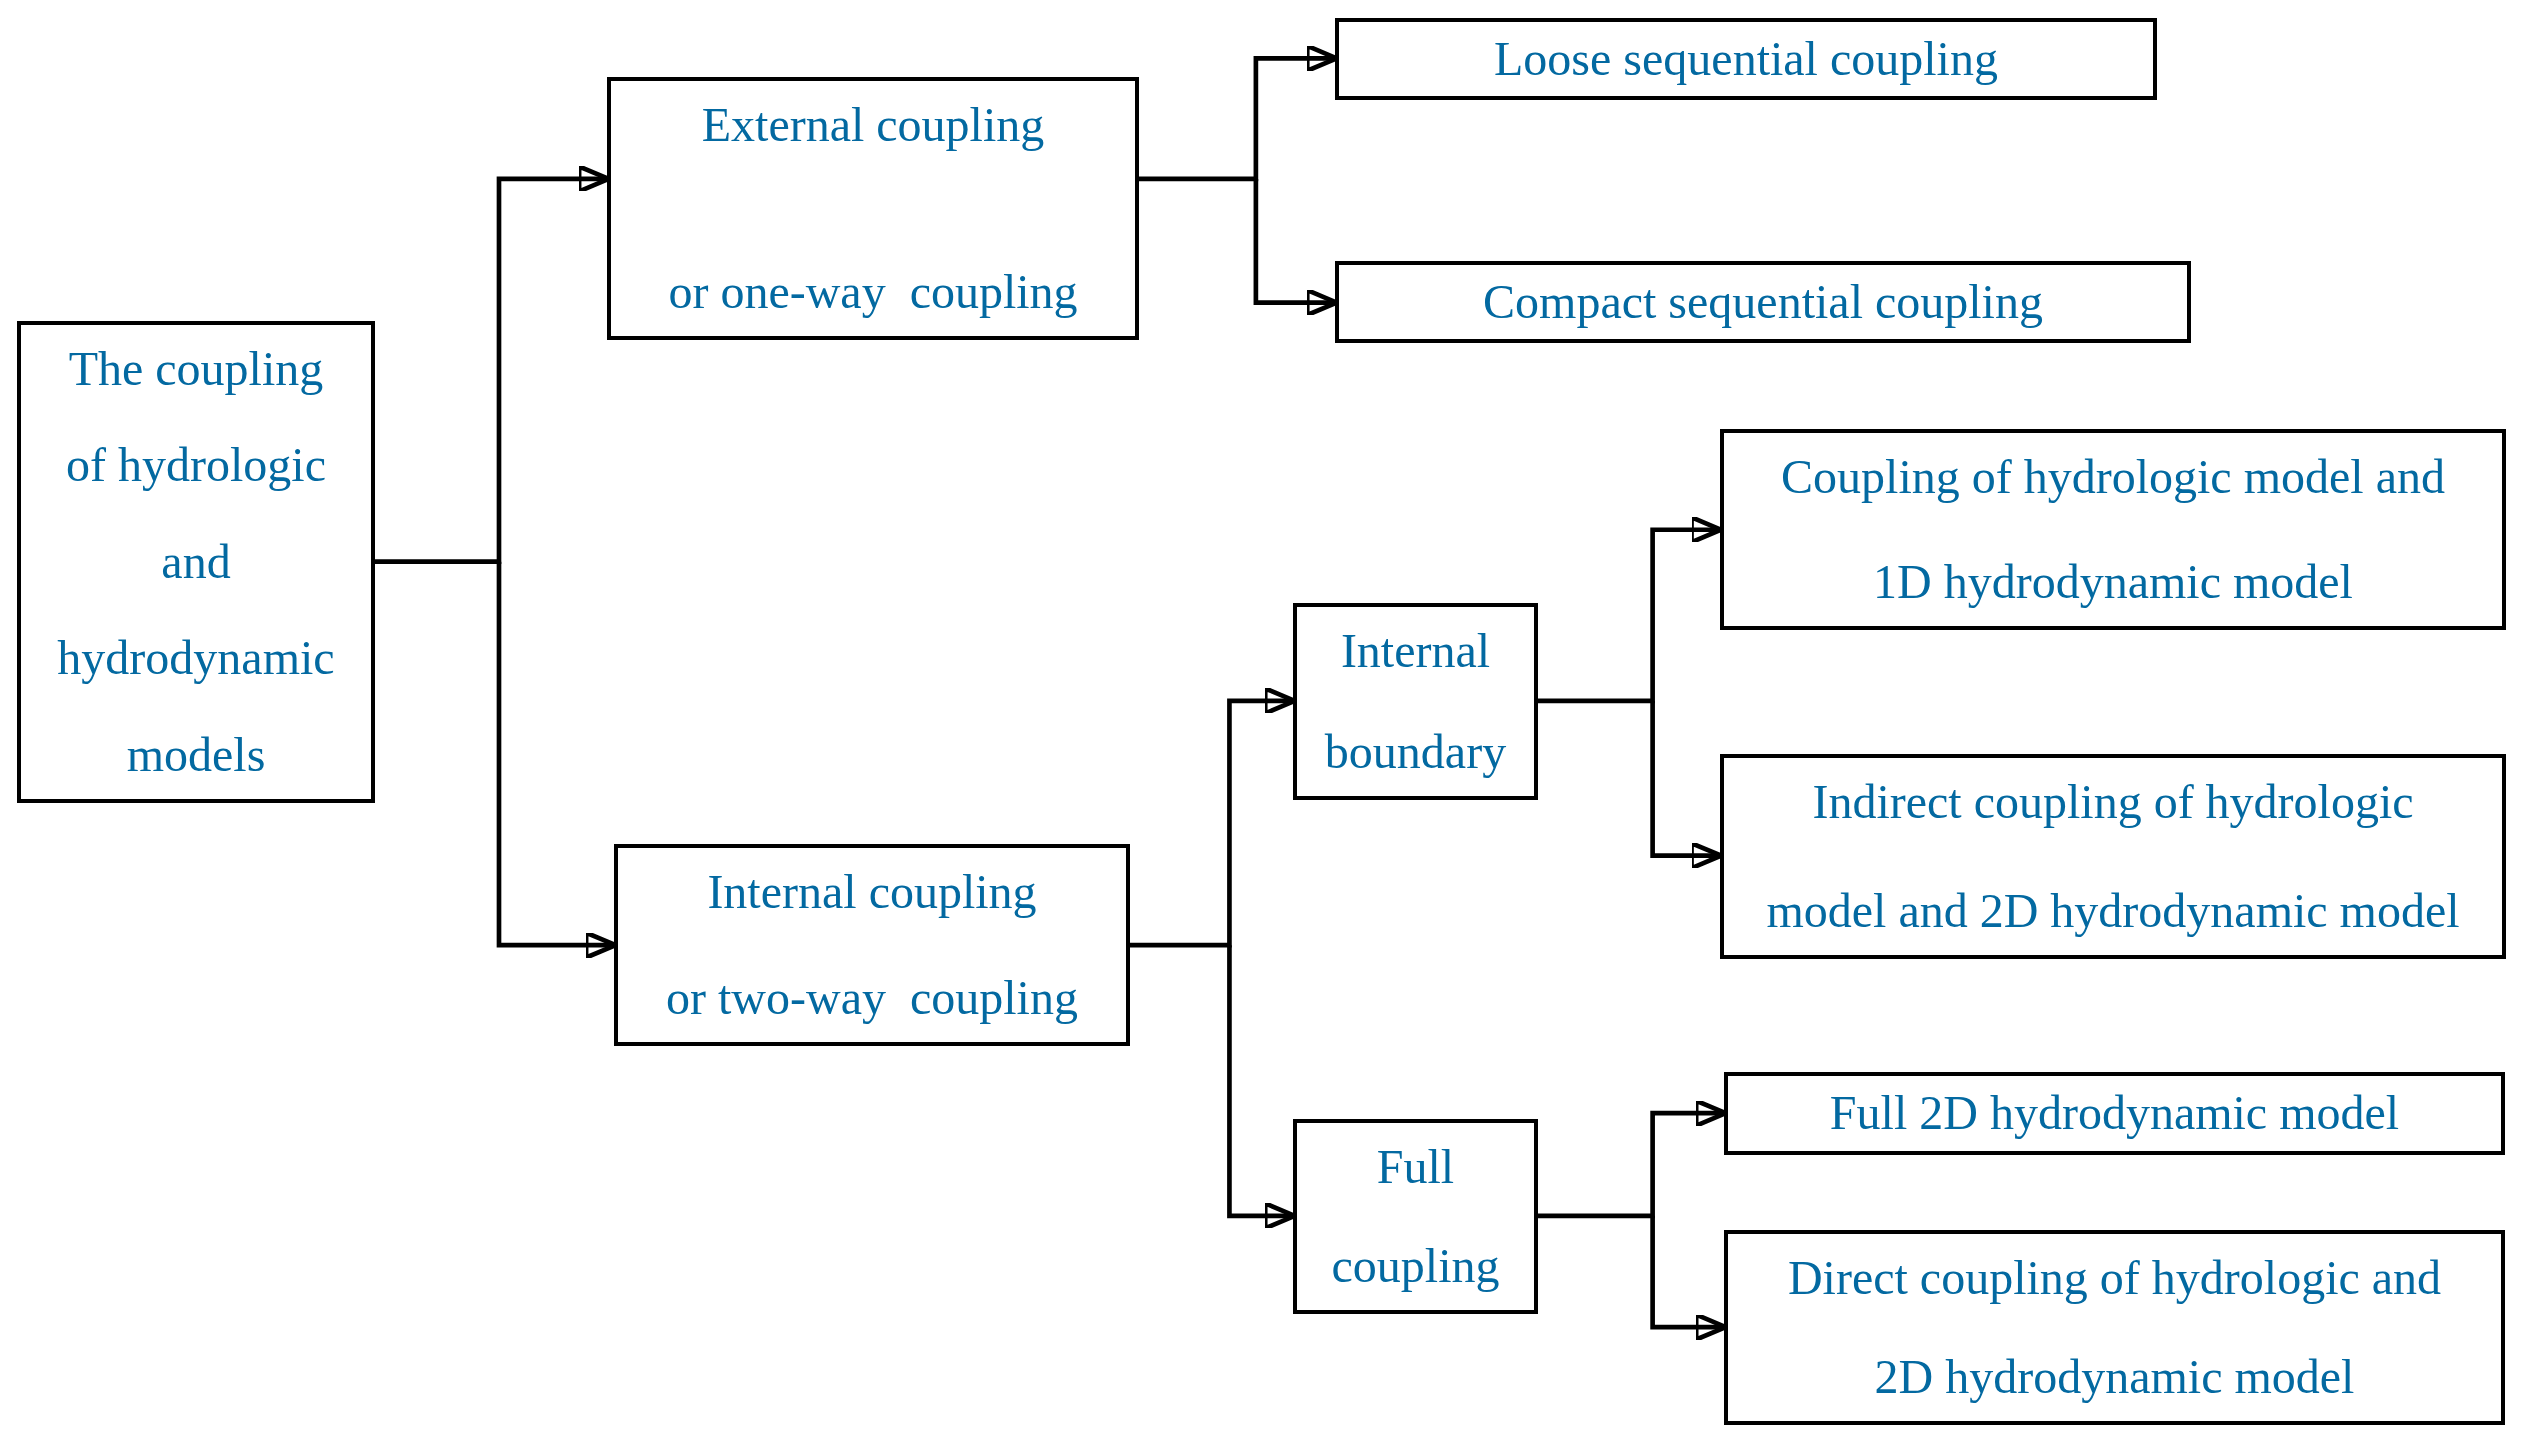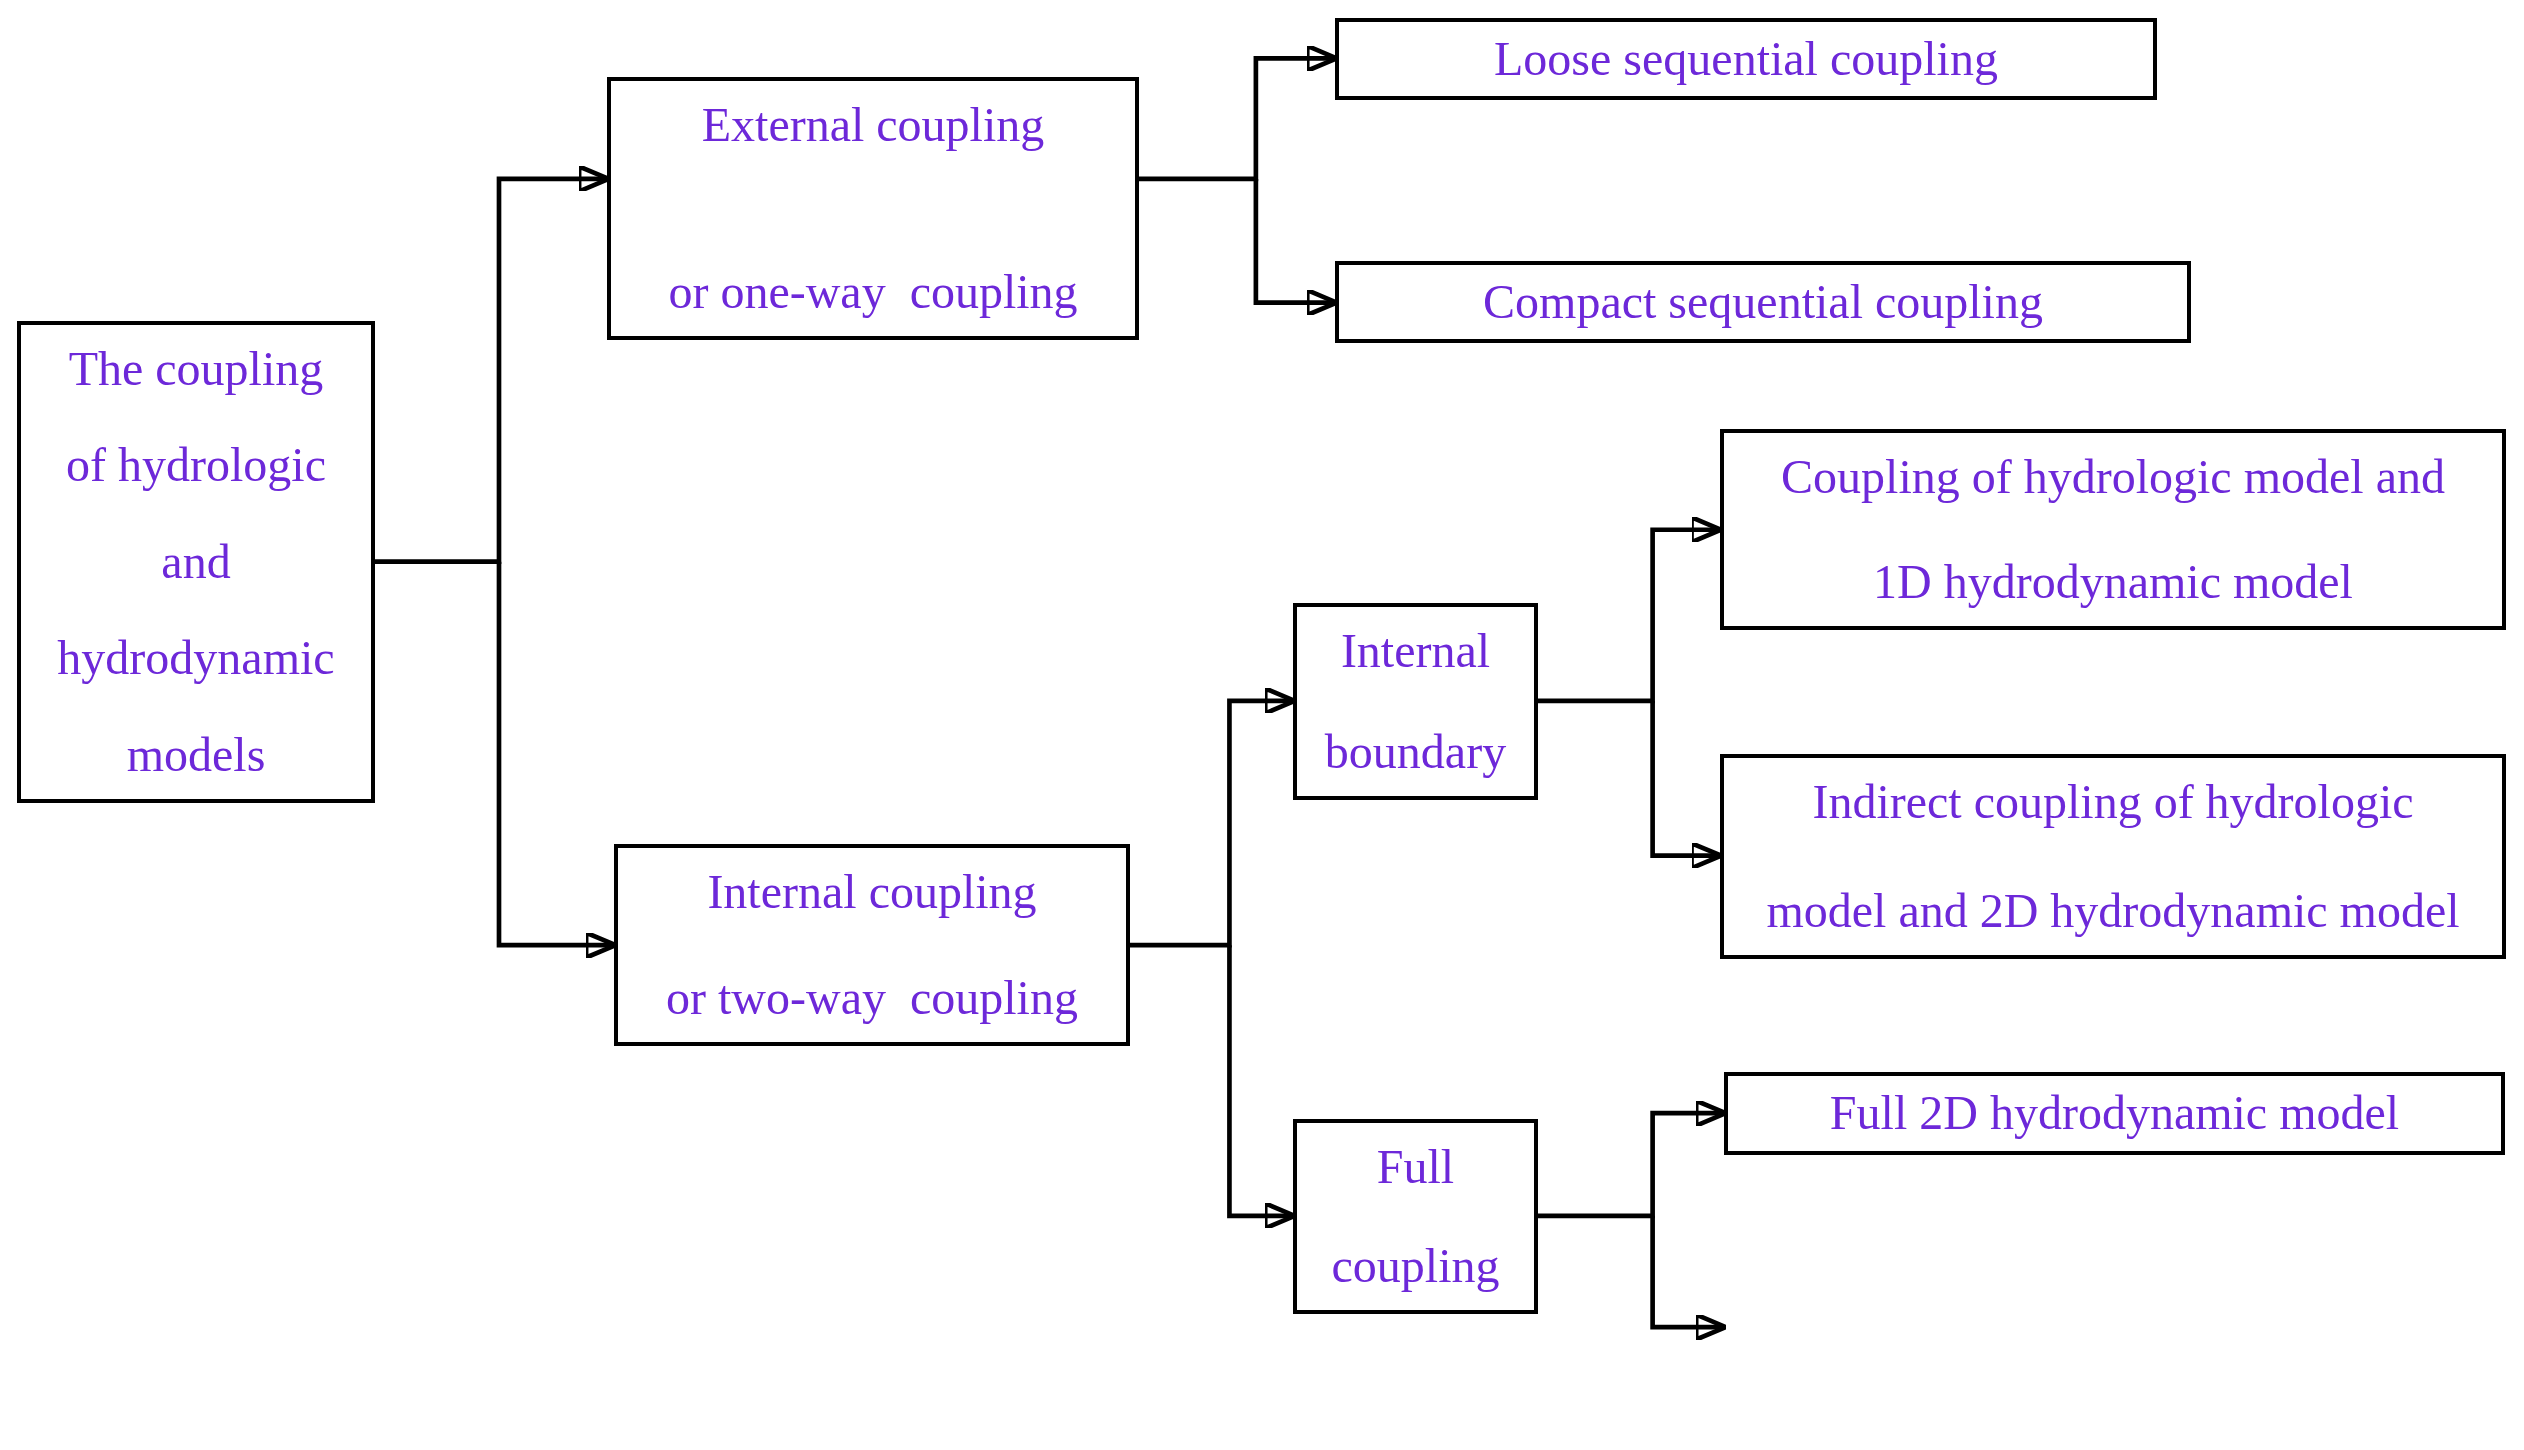--- a/index.html
+++ b/index.html
@@ -32,21 +32,21 @@
     position: absolute;
     box-sizing: border-box;
     border: 4.7px solid #000000;
     background: #ffffff;
     display: flex;
     flex-direction: column;
     align-items: center;
     text-align: center;
     font-family: "Liberation Serif", "DejaVu Serif", serif;
     font-size: 48px;
-    color: #6d28d9;
+    color: #0369a1;
   }
   .node.multi {
     justify-content: space-between;
     padding: 18.7px 4.7px;
   }
   .node.single {
     justify-content: center;
     padding: 0 4.7px;
   }
   .ln {
@@ -133,15 +133,19 @@
 
   <div class="node multi" id="n-fullcoup">
     <span class="ln">Full</span>
     <span class="ln">coupling</span>
   </div>
 
   <div class="node single" id="n-full2d">
     <span class="ln">Full 2D hydrodynamic model</span>
   </div>
 
+  <div class="node multi" id="n-direct2d">
+    <span class="ln">Direct coupling of hydrologic and</span>
+    <span class="ln">2D hydrodynamic model</span>
+  </div>
 
 </div>
 
 
 </body></html>

